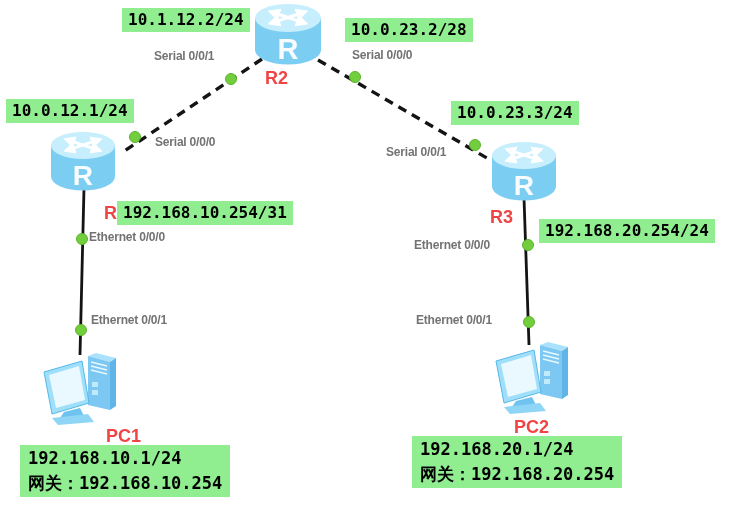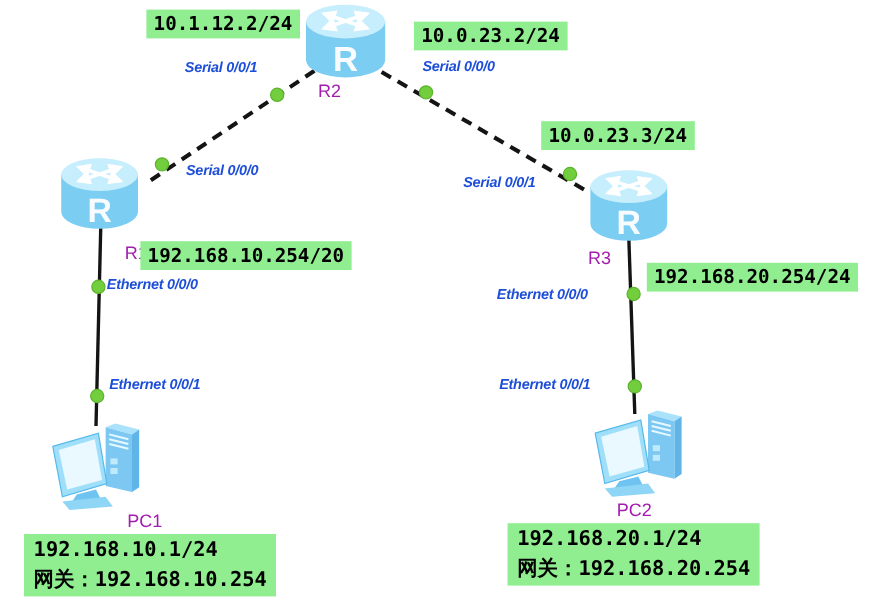--- a/index.html
+++ b/index.html
@@ -6,26 +6,26 @@
   .canvas {
     position:relative; width:744px; height:508px; background:#ffffff;
     font-family:"Liberation Sans", sans-serif; overflow:hidden;
   }
   .links { position:absolute; left:0; top:0; z-index:1; }
   .link-dash { stroke: var(--link,#141414); stroke-width:3.4; stroke-dasharray:9 6.5; fill:none; }
   .link-solid { stroke: var(--link,#141414); stroke-width:2.8; fill:none; }
   .dot { fill: var(--port_dot,#72CE3D); stroke:#5cb32e; stroke-width:1; }
   .node { position:absolute; z-index:2; }
   .dev-label {
-    position:absolute; z-index:3; font-size:15px; font-weight:normal; color:#a21caf;
+    position:absolute; z-index:3; font-size:18px; font-weight:bold; color:#ef4444;
     white-space:nowrap;
   }
   .port-label {
-    position:absolute; z-index:3; font-size:12px; font-weight:bold; color:#1d4ed8;
-    white-space:nowrap; letter-spacing:-0.2px;font-style:italic;
+    position:absolute; z-index:3; font-size:12px; font-weight:bold; color:#737373;
+    white-space:nowrap; letter-spacing:-0.2px;
   }
   .ip-label {
     position:absolute; z-index:4; background:var(--label_bg,#90EE90); color:#000;
     font-family:"DejaVu Sans Mono", monospace; font-weight:bold; font-size:16px;
     line-height:24px; padding:0 6px; white-space:nowrap;
   }
   .pc-info {
     position:absolute; z-index:4; background:var(--label_bg,#90EE90); color:#000;
     font-family:"DejaVu Sans Mono", monospace; font-weight:bold; font-size:17px;
     line-height:25px; padding:1px 8px; white-space:nowrap;
@@ -133,30 +133,31 @@
       <rect x="54" y="42" width="6" height="5" fill="#BFEAFB"></rect>
       <path d="M26 64 L42 60 L47 70 L20 73 Z" fill="#6FC3F0"></path>
       <path d="M14 70 L50 66 L56 74 L20 77 Z" fill="#8ED5F6"></path>
       <path d="M6 24 L44 13 L51 55 L14 66 Z" fill="#9FDFF9" stroke="#55B8EA" stroke-width="1"></path>
       <path d="M11 27 L41 18 L47 52 L18 60 Z" fill="#EAF9FF"></path>
     </svg>
   </div>
   <div class="dev-label" style="left:514px; top:417px;">PC2</div>
 
   <div class="ip-label" style="left:106px; top:8px;margin-left:16px;">10.1.12.2/24</div>
-  <div class="ip-label" style="left:345px; top:18px;">10.0.23.2/24</div>
+  <div class="ip-label" style="left:345px; top:18px;">10.0.23.2/28</div>
+  <div class="ip-label" style="left:6px;   top:99px;">10.0.12.1/24</div>
   <div class="ip-label" style="left:451px; top:101px;">10.0.23.3/24</div>
-  <div class="ip-label" style="left:117px; top:201px;">192.168.10.254/20</div>
+  <div class="ip-label" style="left:117px; top:201px;">192.168.10.254/31</div>
   <div class="ip-label" style="left:539px; top:219px;">192.168.20.254/24</div>
 
   <div class="pc-info" style="left:20px; top:445px;">
     <div>192.168.10.1/24</div>
     <div>网关：192.168.10.254</div>
   </div>
-  <div class="pc-info" style="left:412px; top:436px;margin-left:11px;">
+  <div class="pc-info" style="left:412px; top:436px;">
     <div>192.168.20.1/24</div>
     <div>网关：192.168.20.254</div>
   </div>
 
   <div class="port-label" style="left:154px; top:49px;">Serial 0/0/1</div>
   <div class="port-label" style="left:352px; top:48px;">Serial 0/0/0</div>
   <div class="port-label" style="left:155px; top:135px;">Serial 0/0/0</div>
   <div class="port-label" style="left:386px; top:145px;">Serial 0/0/1</div>
   <div class="port-label" style="left:89px;  top:230px;">Ethernet 0/0/0</div>
   <div class="port-label" style="left:91px;  top:313px;">Ethernet 0/0/1</div>

